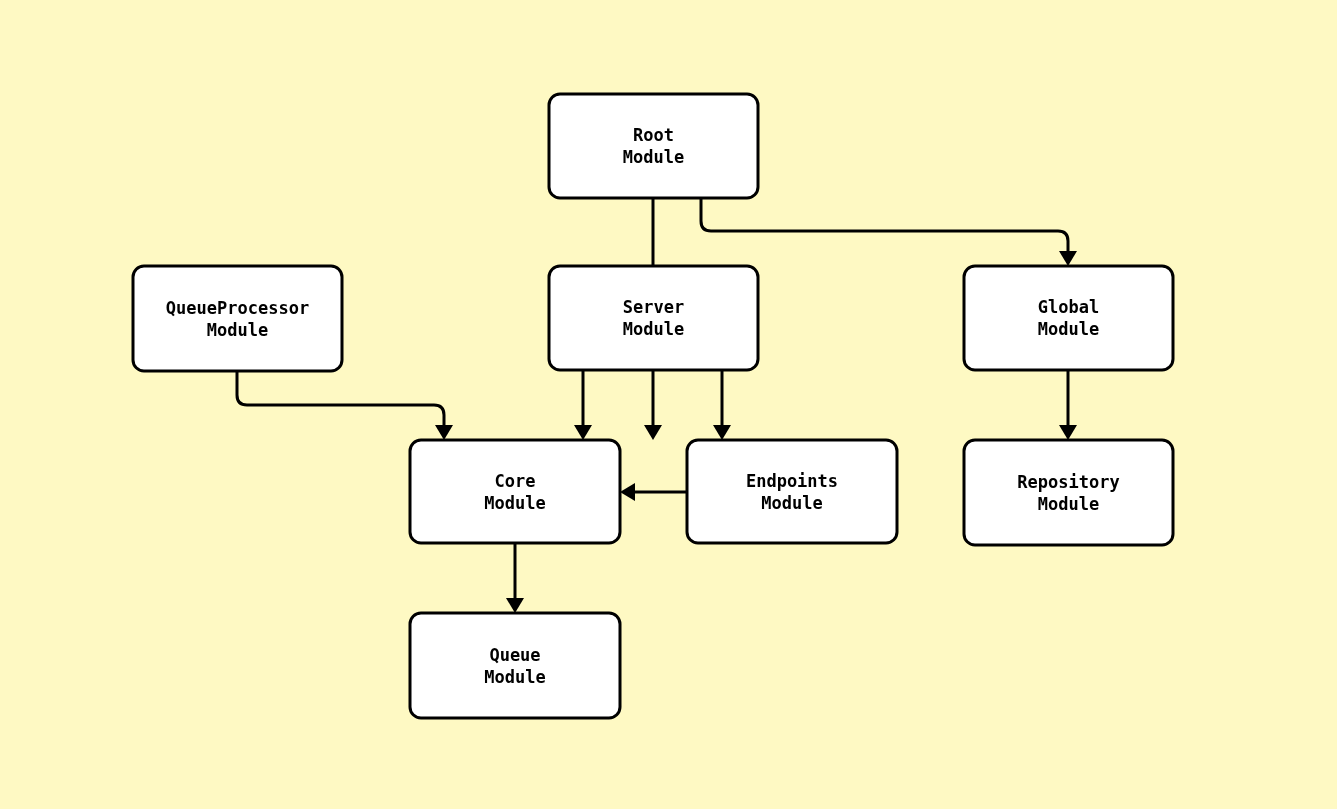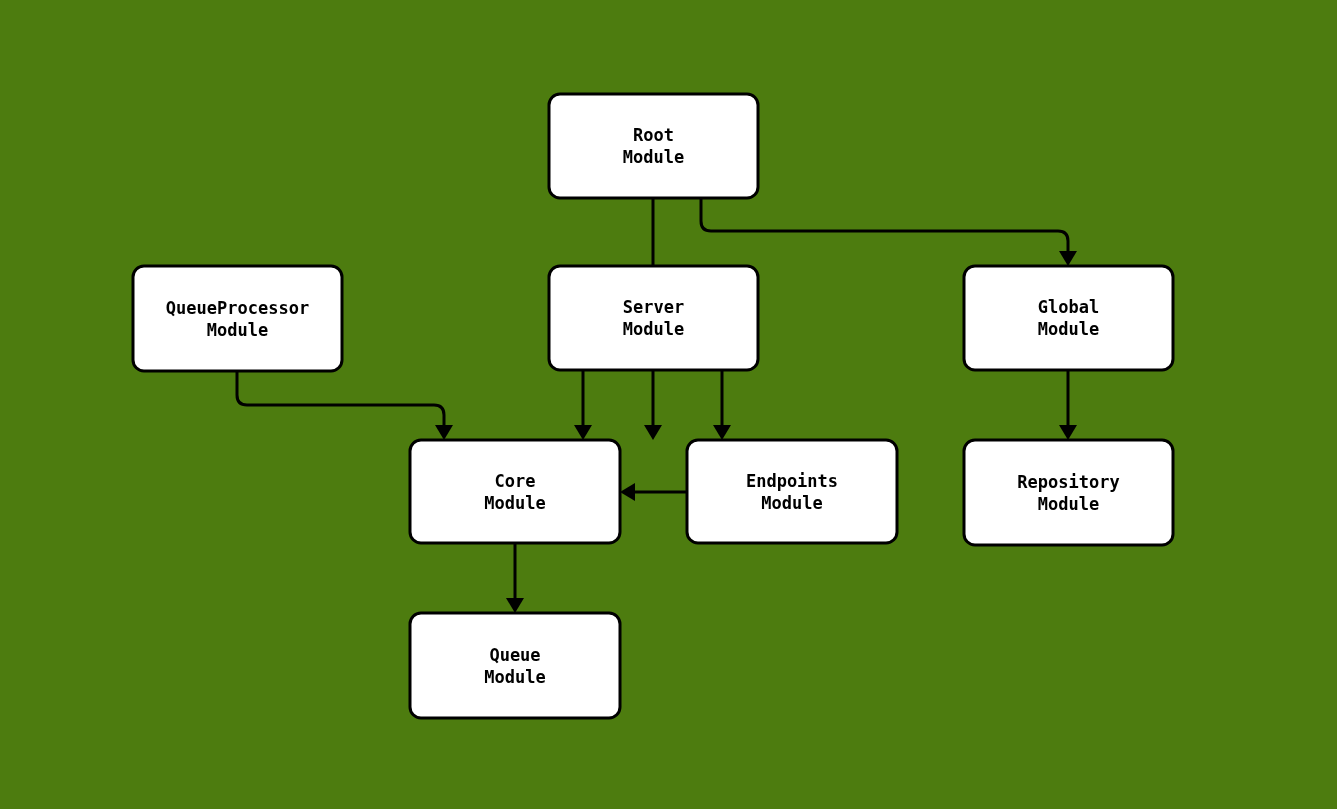--- a/index.html
+++ b/index.html
@@ -5,21 +5,21 @@
 <style>
   html, body {
     margin: 0;
     padding: 0;
     background: #ffffff;
   }
   #diagram-root {
     position: relative;
     width: 1337px;
     height: 809px;
-    background: #4d7c0f;
+    background: #fef9c3;
     overflow: hidden;
     font-family: "DejaVu Sans Mono", "Liberation Mono", monospace;
   }
   #diagram-svg {
     position: absolute;
     top: 0;
     left: 0;
     width: 1337px;
     height: 809px;
     display: block;

